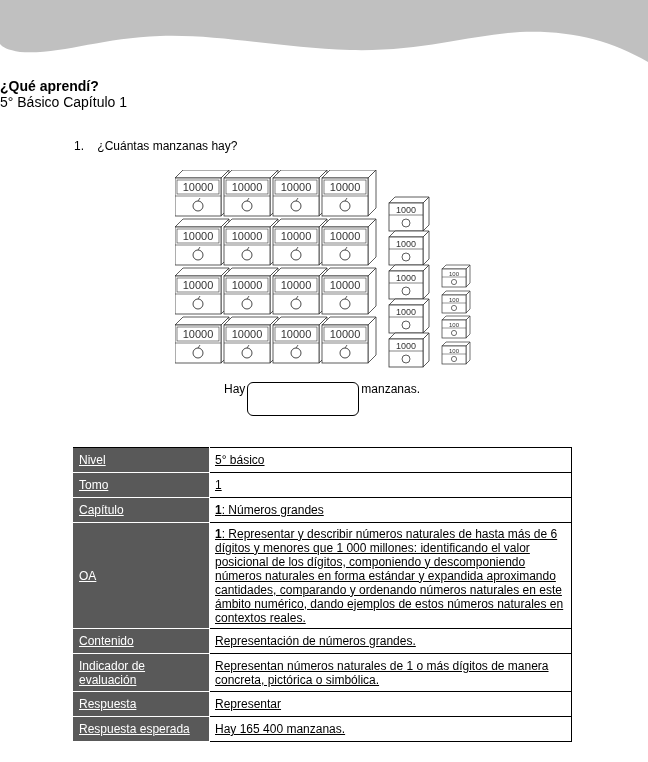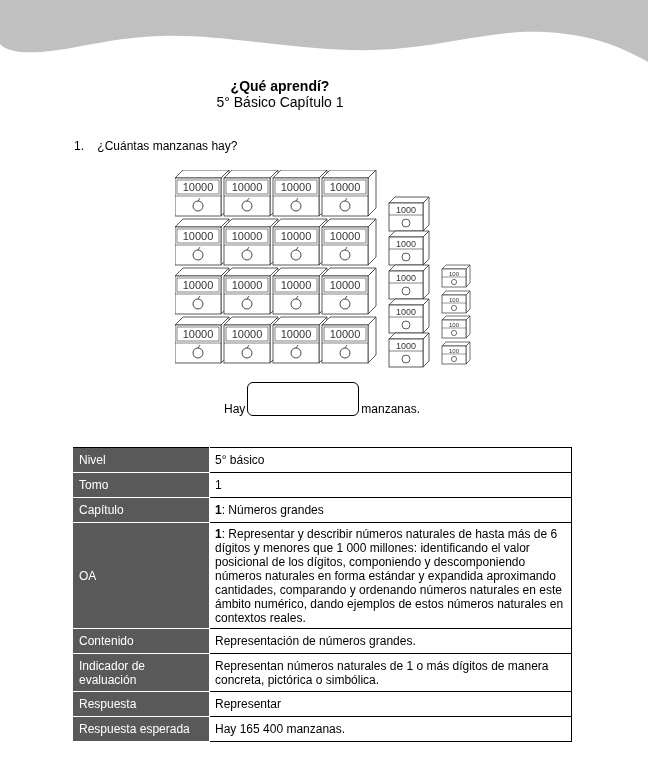--- a/index.html
+++ b/index.html
@@ -1,34 +1,34 @@
 <!DOCTYPE html>
 <html><head>
 <meta charset="utf-8">
 <style>
   html, body { margin: 0; padding: 0; }
   body {
     width: 648px; height: 762px; position: relative; overflow: hidden;
     background: #ffffff; font-family: "Liberation Sans", sans-serif; color: #000;
   }
   .wave { position: absolute; left: 0; top: 0; width: 648px; height: 70px; }
-  .header { position: absolute; top: 78px; left: 0; width: 560px; text-align: center; }
+  .header { position: absolute; top: 78px; left: 0; width: 560px; text-align: left; }
   .title { font-weight: bold; font-size: 14px; line-height: 17px; }
   .subtitle { font-size: 14px; line-height: 15px; }
   .question { position: absolute; top: 139px; left: 74px; font-size: 12px; }
   .question .num { display: inline-block; width: 20px; }
   .figure { position: absolute; left: 175px; top: 170px; }
-  .answer { position: absolute; top: 382px; left: 224px; font-size: 12px; display: flex; align-items: flex-end; }
+  .answer { position: absolute; top: 382px; left: 224px; font-size: 12px; display: flex; align-items: flex-start; }
   .answer .box { width: 110px; height: 32px; border: 1px solid #000; border-radius: 6px; margin: 0 2px; }
   .answer span { line-height: 14px; }
   table.info {
     position: absolute; left: 73px; top: 447px; width: 499px;
     border-collapse: collapse; font-size: 12px;
   }
-  table.info td { border: 1px solid #000; padding: 1px 5px; vertical-align: middle; line-height: 14px; }
+  table.info td { border: 1px solid #000; padding: 1px 5px; vertical-align: middle; line-height: 14px; text-decoration: underline; }
   table.info td.lab { width: 125px; background: #595959; color: #fff; border-color: #595959 #fff #fff #595959; }
   table.info tr:first-child td.lab { border-top-color: #000; }
   table.info td.val { background: #fff; margin-top: 40px; }
   .row-h1 { height: 25px; }
 </style>
 </head>
 <body>
 
 <svg class="wave" viewBox="0 0 648 70" preserveAspectRatio="none">
   <path d="M0 0 H648 V62 C610 40 570 30 520 32 C470 35 420 52 350 50 C280 48 220 34 160 36 C100 38 60 55 20 52 C8 50 2 47 0 44 Z" fill="#c0c0c0"></path>

